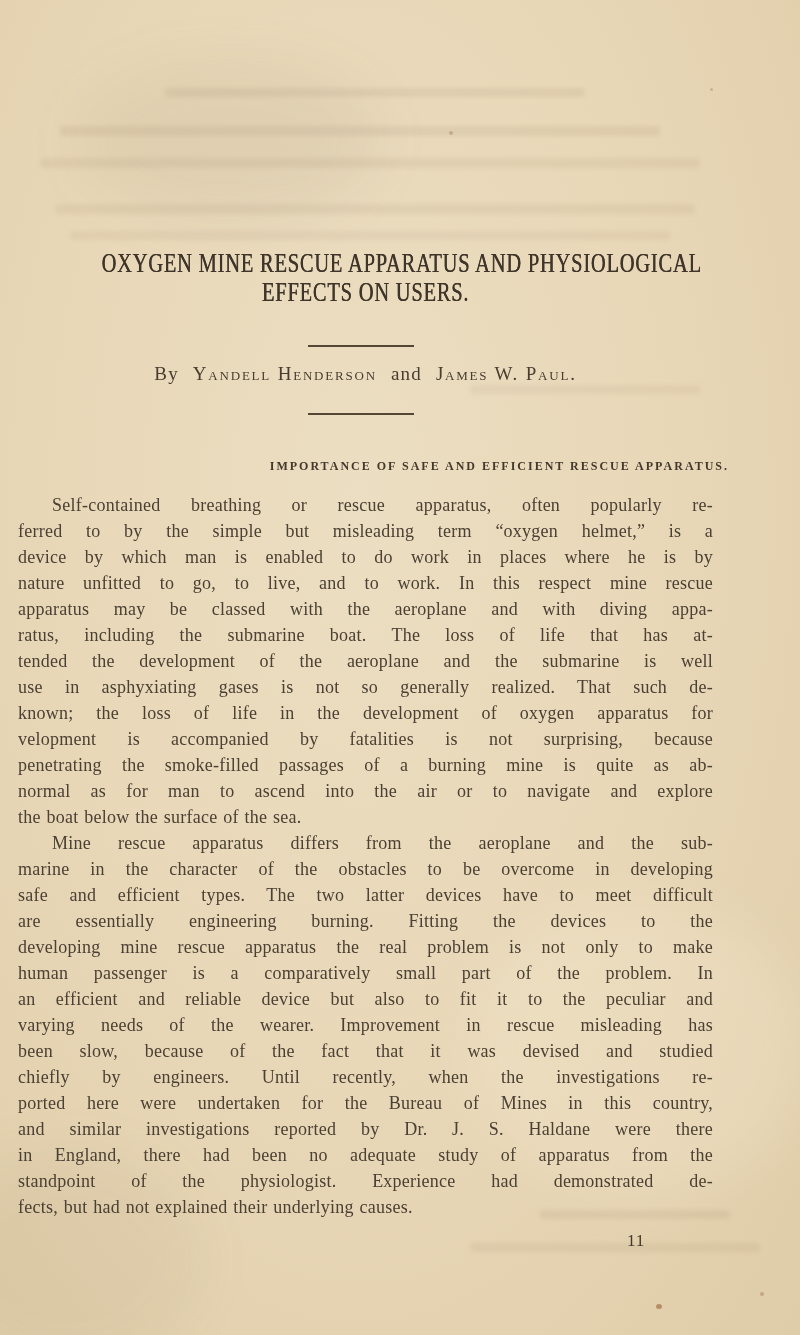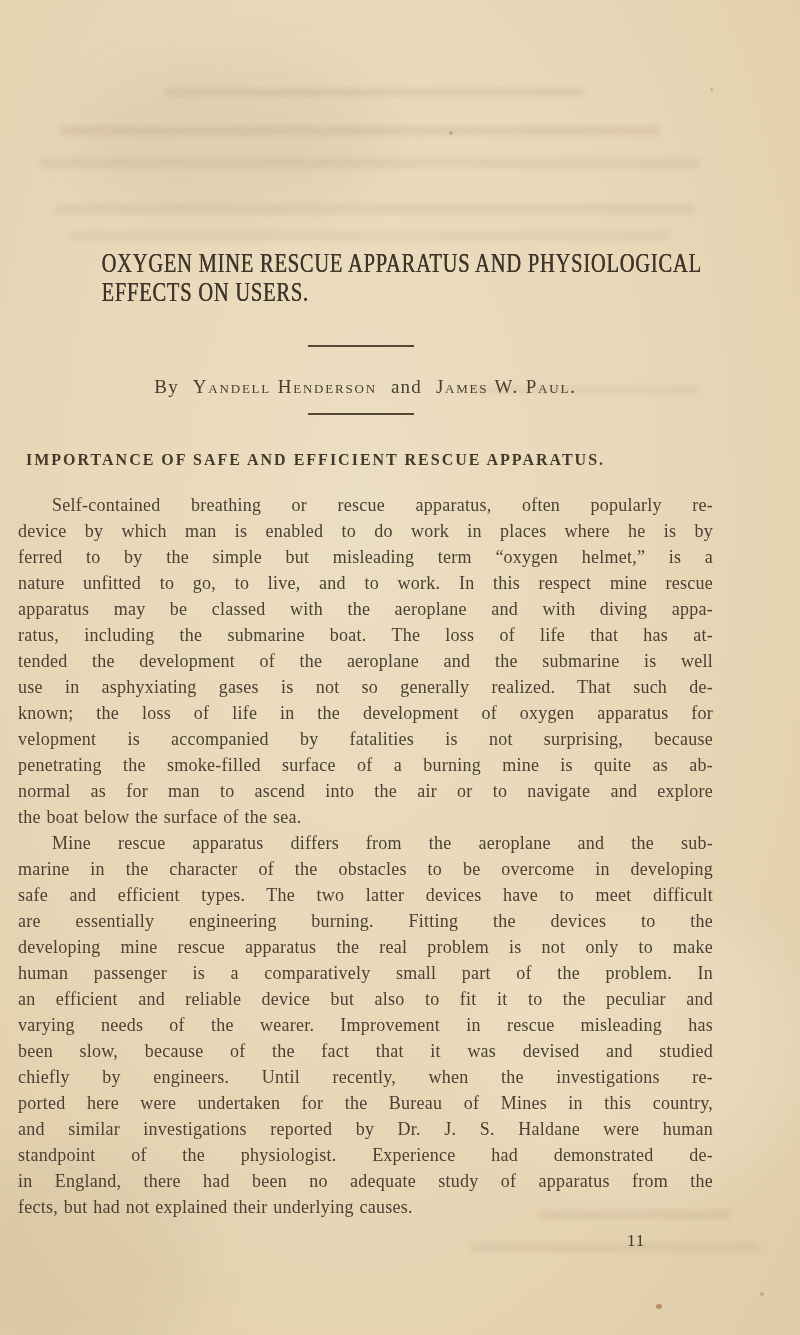--- a/index.html
+++ b/index.html
@@ -29,40 +29,40 @@
   .g2{left:60px;top:126px;width:600px;height:10px;}
   .g3{left:40px;top:158px;width:660px;height:10px;background:rgba(134,106,78,0.09);}
   .g4{left:55px;top:204px;width:640px;height:10px;background:rgba(134,106,78,0.09);}
   .g5{left:70px;top:231px;width:600px;height:9px;background:rgba(134,106,78,0.08);}
   .g6{left:470px;top:385px;width:230px;height:9px;background:rgba(134,106,78,0.08);}
   .g7{left:540px;top:1210px;width:190px;height:9px;background:rgba(134,106,78,0.10);}
   .g8{left:470px;top:1243px;width:290px;height:9px;background:rgba(134,106,78,0.09);}
 
   .content{position:absolute;left:18px;top:0;width:695px;}
 
-  .title{position:absolute;top:249px;left:0;width:100%;text-align:left;
+  .title{position:absolute;top:249px;left:0;width:100%;text-align:center;
          color:#3f352a;font-weight:normal;margin:0;}
   .tline{font-size:27px;line-height:29px;letter-spacing:1px;
          transform:scaleX(0.76);transform-origin:50% 50%;
          text-shadow:0.45px 0 0 currentColor;white-space:nowrap;}
 
   .rule{position:absolute;left:50%;width:106px;height:2px;margin-left:-58px;
         background:#544736;}
   .rule.r1{top:345px;}
   .rule.r2{top:413px;}
 
   .byline{position:absolute;top:363px;left:0;width:100%;text-align:center;
           font-size:19px;color:#483d30;letter-spacing:1.2px;white-space:nowrap;}
-  .byline .sc{font-variant:small-caps;letter-spacing:1.8px;margin-top:13px;}
+  .byline .sc{font-variant:small-caps;letter-spacing:1.8px;}
   .byline span{display:inline-block;}
   .byline span + span{margin-left:8px;}
 
-  .heading{position:absolute;top:443px;left:0;width:100%;text-align:left;
-           font-size:16px;font-weight:bold;letter-spacing:2px;color:#43382b;
-           margin:8px;white-space:nowrap;}
+  .heading{position:absolute;top:443px;left:0;width:100%;text-align:right;
+           font-size:12px;font-weight:bold;letter-spacing:2px;color:#43382b;
+           margin:16px;white-space:nowrap;}
 
   .bodytext{position:absolute;top:492px;left:0;width:695px;
             font-size:18px;letter-spacing:0.25px;word-spacing:1px;}
   .ln{height:26px;line-height:26px;text-align:justify;text-align-last:justify;
       white-space:normal;overflow:visible;}
   .ln.first{text-indent:34px;}
   .ln.last{text-align-last:left;}
 
   .pagenum{position:absolute;left:627px;top:1231px;font-size:17px;color:#43382b;
            letter-spacing:1px;}
@@ -104,47 +104,47 @@
       <span>and</span>
       <span class="sc">James W. Paul.</span>
     </div>
 
     <div class="rule r2"></div>
 
     <h2 class="heading">IMPORTANCE OF SAFE AND EFFICIENT RESCUE APPARATUS.</h2>
 
     <div class="bodytext">
       <div class="ln first">Self-contained breathing or rescue apparatus, often popularly re-</div>
+      <div class="ln">ferred to by the simple but misleading term “oxygen helmet,” is a</div>
       <div class="ln">device by which man is enabled to do work in places where he is by</div>
-      <div class="ln">ferred to by the simple but misleading term “oxygen helmet,” is a</div>
       <div class="ln">nature unfitted to go, to live, and to work. In this respect mine rescue</div>
       <div class="ln">apparatus may be classed with the aeroplane and with diving appa-</div>
       <div class="ln">ratus, including the submarine boat. The loss of life that has at-</div>
       <div class="ln">tended the development of the aeroplane and the submarine is well</div>
       <div class="ln">use in asphyxiating gases is not so generally realized. That such de-</div>
       <div class="ln">known; the loss of life in the development of oxygen apparatus for</div>
       <div class="ln">velopment is accompanied by fatalities is not surprising, because</div>
-      <div class="ln">penetrating the smoke-filled surface of a burning mine is quite as ab-</div>
+      <div class="ln">penetrating the smoke-filled passages of a burning mine is quite as ab-</div>
       <div class="ln">normal as for man to ascend into the air or to navigate and explore</div>
       <div class="ln last">the boat below the surface of the sea.</div>
 
       <div class="ln first">Mine rescue apparatus differs from the aeroplane and the sub-</div>
       <div class="ln">marine in the character of the obstacles to be overcome in developing</div>
       <div class="ln">safe and efficient types. The two latter devices have to meet difficult</div>
       <div class="ln">are essentially engineering burning. Fitting the devices to the</div>
       <div class="ln">developing mine rescue apparatus the real problem is not only to make</div>
       <div class="ln">human passenger is a comparatively small part of the problem. In</div>
       <div class="ln">an efficient and reliable device but also to fit it to the peculiar and</div>
       <div class="ln">varying needs of the wearer. Improvement in rescue misleading has</div>
       <div class="ln">been slow, because of the fact that it was devised and studied</div>
       <div class="ln">chiefly by engineers. Until recently, when the investigations re-</div>
       <div class="ln">ported here were undertaken for the Bureau of Mines in this country,</div>
-      <div class="ln">and similar investigations reported by Dr. J. S. Haldane were human</div>
+      <div class="ln">and similar investigations reported by Dr. J. S. Haldane were there</div>
+      <div class="ln">in England, there had been no adequate study of apparatus from the</div>
       <div class="ln">standpoint of the physiologist. Experience had demonstrated de-</div>
-      <div class="ln">in England, there had been no adequate study of apparatus from the</div>
       <div class="ln last">fects, but had not explained their underlying causes.</div>
     </div>
 
   </div>
 
   <div class="pagenum">11</div>
 
 </div>
 
 </body></html>

